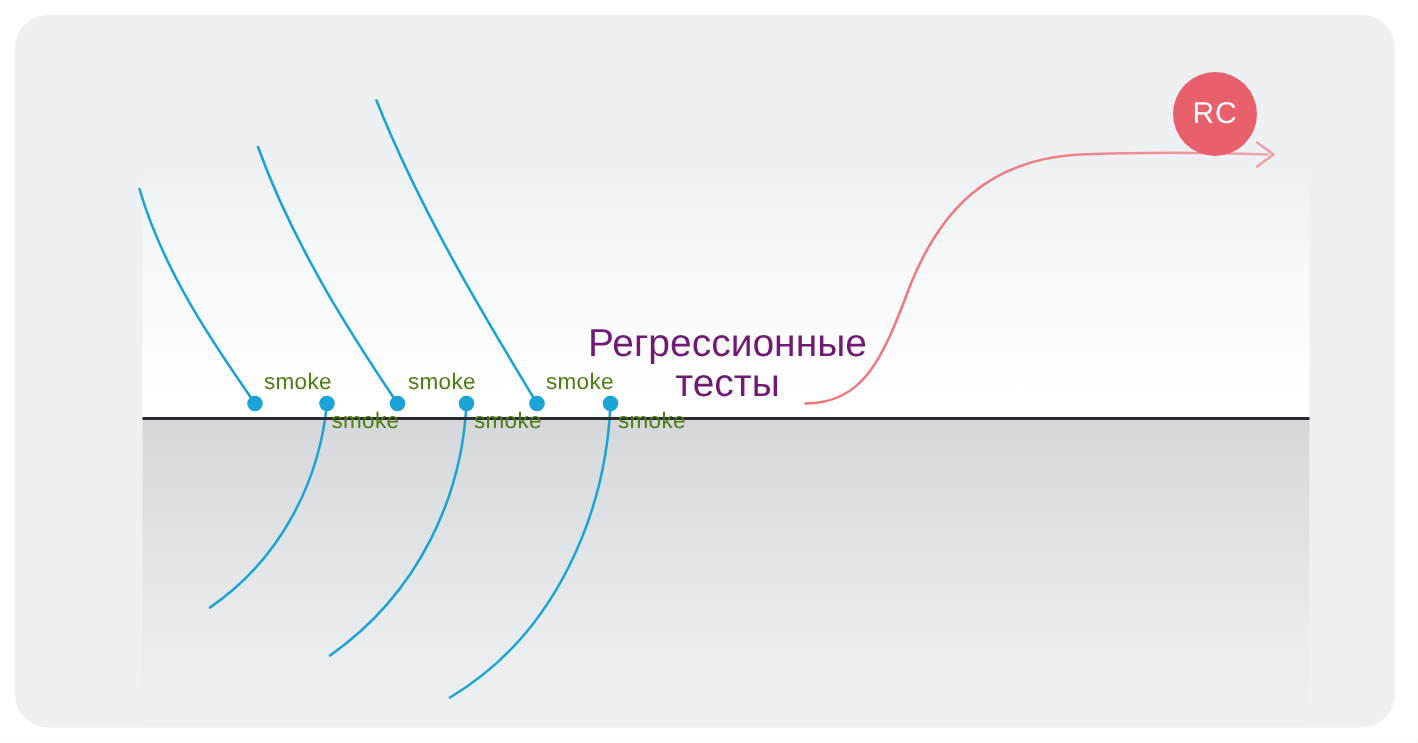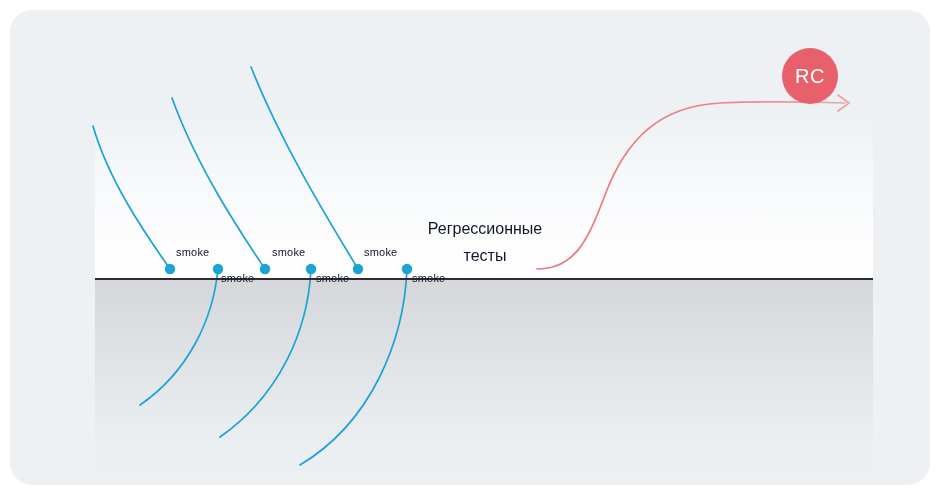--- a/index.html
+++ b/index.html
@@ -67,35 +67,35 @@
     position: absolute;
     left: 0;
     top: 0;
     width: 945px;
     height: 495px;
     overflow: visible;
   }
 
   .smoke-label {
     position: absolute;
-    font-size: 11px;
-    color: #0f172a;
+    font-size: 15px;
+    color: #4d7c0f;
     white-space: nowrap;
     letter-spacing: 0.2px;
   }
 
   .center-title {
     position: absolute;
     left: 380px;
     top: 205px;
     width: 190px;
     text-align: center;
-    font-size: 16px;
+    font-size: 26px;
     line-height: 27px;
-    color: #0f172a;
+    color: #701a75;
   }
 
   .rc-badge {
     position: absolute;
     left: 772px;
     top: 38px;
     width: 56px;
     height: 56px;
     border-radius: 50%;
     background: #e8606b;

